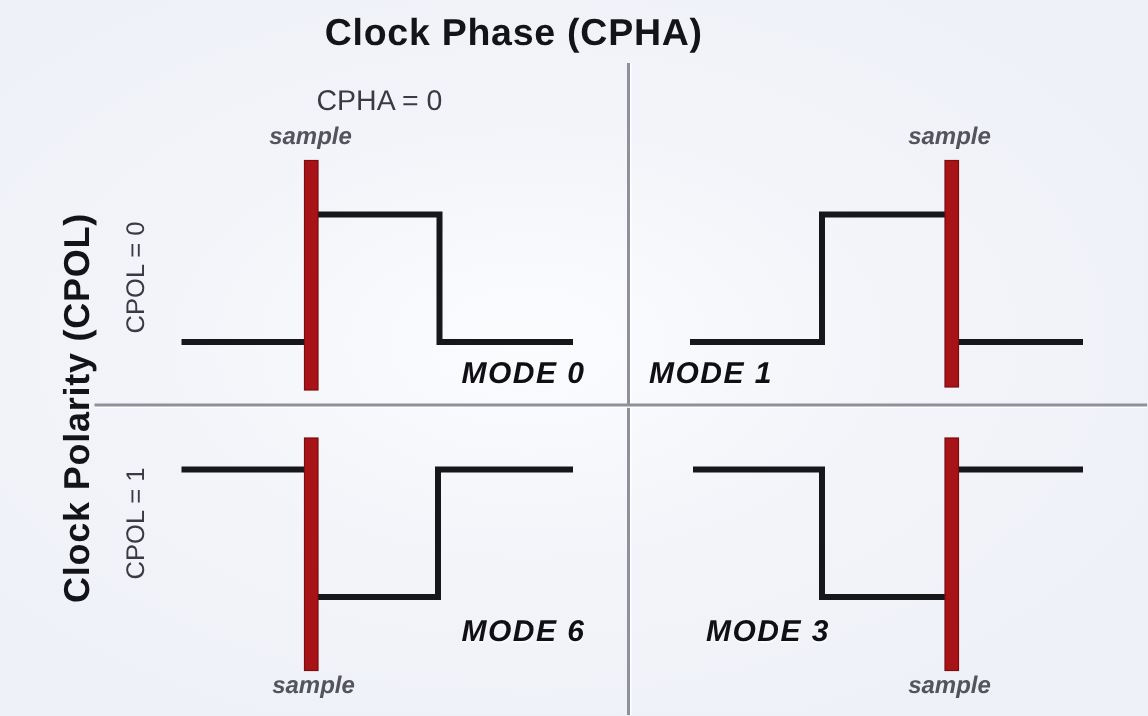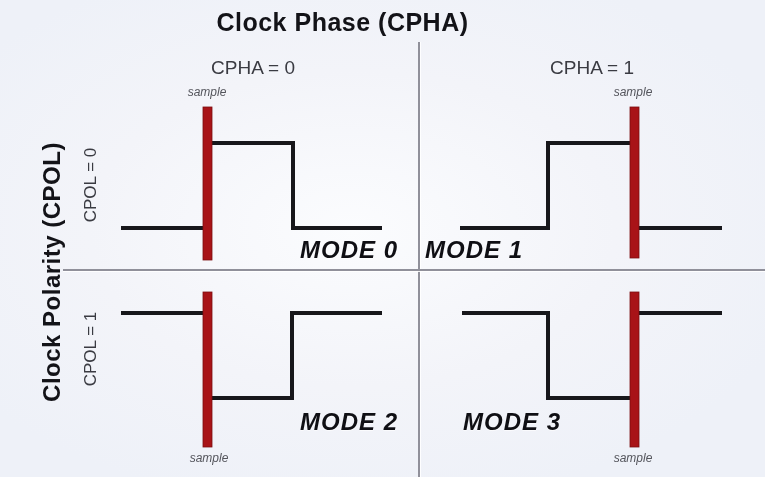--- a/index.html
+++ b/index.html
@@ -66,28 +66,29 @@
     background: #90909a;
     box-shadow: 0 1px 0 rgba(255,255,255,0.9);
   }
 
   #wave-svg { left: 0; top: 0; }
   .wave { fill: none; stroke-width: 4px; }
   .samplebar { stroke: #7c0d10; stroke-width: 0.8px; }
 
   .sample-label {
     transform: translate(-50%, -50%);
-    font-size: 12px;
+    font-size: 16px;
     font-style: italic;
     color: #54555c;
     white-space: nowrap;
+    font-weight: bold;
   }
   .mode-label {
     transform: translate(-50%, -50%);
-    font-size: 24px;
+    font-size: 20px;
     font-weight: bold;
     font-style: italic;
     color: #0f0f14;
     white-space: nowrap;
     letter-spacing: 1px;
     text-shadow: 0 1px 1px rgba(255,255,255,0.7);
   }
   .s0 { left: 207px; top: 92px; }
   .s1 { left: 633px; top: 92px; }
   .s2 { left: 209px; top: 458px; }
@@ -98,21 +99,20 @@
   .m3 { left: 500px; top: 422px; margin-left: 12px; }
 </style>
 </head>
 <body>
 
 <div class="canvas">
 
   <div class="abs title">Clock Phase (CPHA)</div>
 
   <div class="abs col-header c0">CPHA = 0</div>
-  <div class="abs col-header c1">CPHA = 1</div>
 
   <div class="abs rot y-axis-title">Clock Polarity (CPOL)</div>
   <div class="abs rot row-label r0">CPOL = 0</div>
   <div class="abs rot row-label r1">CPOL = 1</div>
 
   <div class="abs divider-v"></div>
   <div class="abs divider-h"></div>
 
   <svg id="wave-svg" class="abs" width="765" height="477" viewBox="0 0 765 477">
       <polyline points="121,228 207,228 207,143 293,143 293,228 382,228" class="wave" stroke="#17171b"></polyline>
@@ -125,16 +125,16 @@
       <rect x="630" y="292" width="9" height="155" class="samplebar" fill="#a81317"></rect>
     </svg>
 
   <div class="abs sample-label s0">sample</div>
   <div class="abs sample-label s1">sample</div>
   <div class="abs sample-label s2">sample</div>
   <div class="abs sample-label s3">sample</div>
 
   <div class="abs mode-label m0">MODE 0</div>
   <div class="abs mode-label m1">MODE 1</div>
-  <div class="abs mode-label m2">MODE 2</div>
+  <div class="abs mode-label m2">MODE 6</div>
   <div class="abs mode-label m3">MODE 3</div>
 
 </div>
 
 </body></html>

